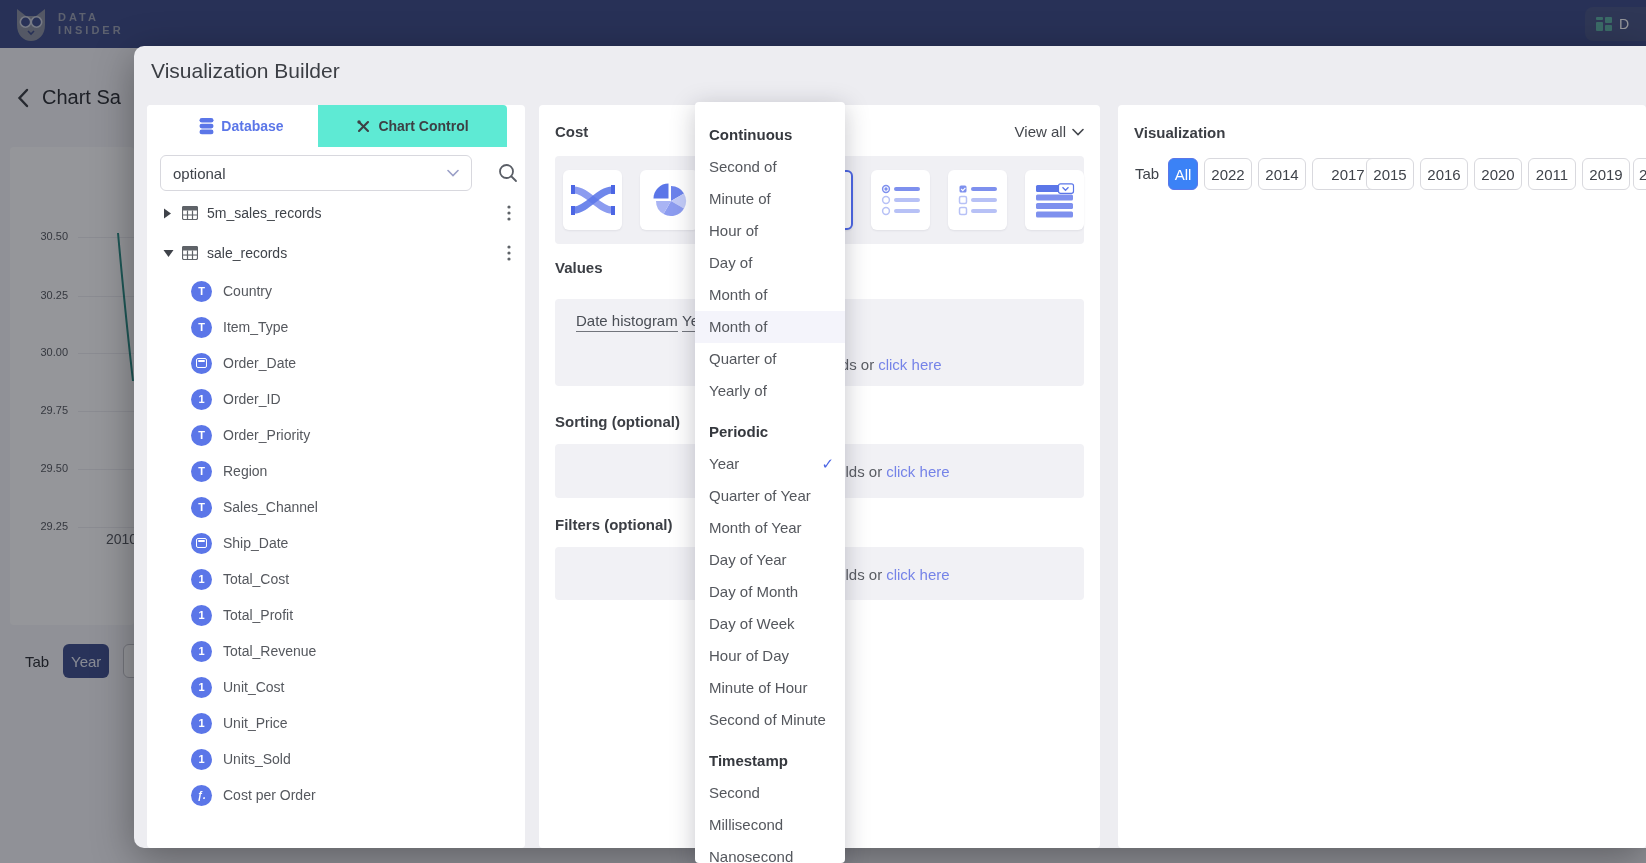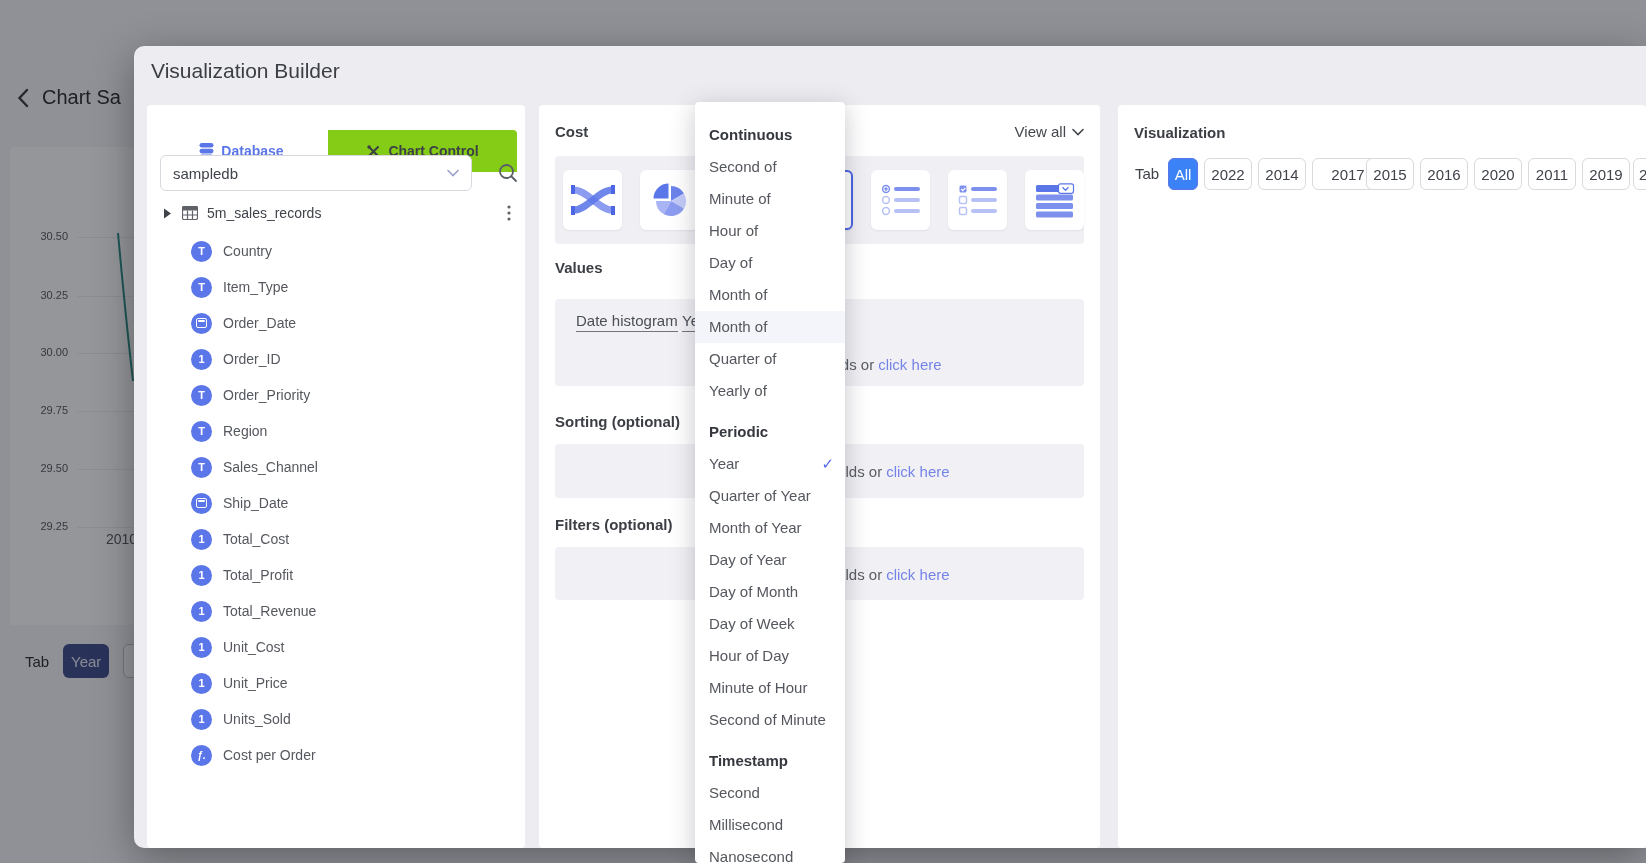--- a/index.html
+++ b/index.html
@@ -34,23 +34,23 @@
          border-radius:10px 0 0 10px;box-shadow:0 10px 40px rgba(0,0,0,.35);z-index:10;overflow:hidden;}
   .modal-title{position:absolute;left:17px;top:13px;font-size:21px;color:#3b3e44;}
 
   .panel{position:absolute;top:59px;height:743px;background:#fff;border-radius:4px;}
   .panel-left{left:13px;width:378px;}
   .panel-mid{left:405px;width:561px;}
   .panel-right{left:984px;width:528px;}
 
   
   .tab{position:absolute;top:0;height:42px;width:189px;display:flex;align-items:center;justify-content:center;
-       gap:7px;font-size:14px;font-weight:bold;cursor:pointer;margin-top:25px;}
+       gap:7px;font-size:14px;font-weight:bold;cursor:pointer;}
   .tab-db{left:0;color:#5b76e8;background:#fff;border-radius:4px 0 0 0;}
-  .tab-cc{left:181px;color:#3d4045;background:#84cc16;border-radius:0 4px 0 0;}
+  .tab-cc{left:171px;color:#3d4045;background:#5eead4;border-radius:0 4px 0 0;}
   .search-select{position:absolute;left:13px;top:50px;width:312px;height:36px;border:1px solid #d8d8de;border-radius:6px;
        background:#fff;display:flex;align-items:center;padding:0 12px;font-size:15px;color:#3f434a;box-sizing:border-box;}
   .search-select svg{margin-left:auto;}
   .mag{position:absolute;left:351px;top:58px;}
   .tree{position:absolute;left:0;top:88px;right:0;}
   .trow{height:40px;display:flex;align-items:center;padding:0 14px 0 16px;}
   .trow .tlabel{margin-left:9px;font-size:14px;color:#3f434a;flex:1;}
   .kebab{margin-left:auto;}
   .frow{height:36px;display:flex;align-items:center;padding-left:44px;}
   .fic{width:21px;height:21px;border-radius:50%;background:#5b76e8;color:#fff;font-size:11px;font-weight:bold;
@@ -89,20 +89,43 @@
   .dd-header{font-weight:bold;color:#35383e;}
   .dd-item{cursor:pointer;}
   .dd-item.hl{background:#f4f4fb;}
   .dd-check{position:absolute;right:11px;top:0;color:#4c66e4;font-size:15px;}
 </style>
 </head>
 <body>
 
 <div class="stage">
 
+  <div class="navbar">
+    <div class="brand">
+      <svg width="36" height="38" viewBox="0 0 36 38">
+        <path d="M4 4 L13 11 H23 L32 4 V20 C32 30 25.5 36 18 36 C10.5 36 4 30 4 20 Z" fill="#8b90a0"></path>
+        <circle cx="12.5" cy="17" r="5.2" fill="#3d4c88" stroke="#c9cdd9" stroke-width="1.6"></circle>
+        <circle cx="23.5" cy="17" r="5.2" fill="#3d4c88" stroke="#c9cdd9" stroke-width="1.6"></circle>
+        <path d="M15 26 L18 29 L21 26" stroke="#3d4c88" stroke-width="1.6" fill="none"></path>
+      </svg>
+      <div class="brand-text">
+        <div>DATA</div>
+        <div>INSIDER</div>
+      </div>
+    </div>
+    <div class="nav-right-btn">
+      <svg width="16" height="14" viewBox="0 0 16 14">
+        <rect x="0" y="0" width="7" height="3" rx="1" fill="#5fb3a5"></rect>
+        <rect x="0" y="5" width="7" height="9" rx="1" fill="#5fb3a5"></rect>
+        <rect x="9" y="0" width="7" height="6" rx="1" fill="#5fb3a5"></rect>
+        <rect x="9" y="8" width="7" height="6" rx="1" fill="#5fb3a5"></rect>
+      </svg>
+      <span>D</span>
+    </div>
+  </div>
 
   <div class="back-row">
     <svg width="13" height="20" viewBox="0 0 13 20">
       <path d="M11 2 L3.5 10 L11 18" stroke="#3a3d42" stroke-width="2.4" fill="none" stroke-linecap="round"></path>
     </svg>
     <div class="bg-title">Chart Sa</div>
   </div>
 
   <div class="chart-card">
     <div id="chart-plot">
@@ -150,21 +173,21 @@
           <g stroke="#3d4045" stroke-width="2.1" stroke-linecap="round">
             <path d="M3 12 L12 3"></path>
               <path d="M3 3 L12 12"></path>
           </g>
           <circle cx="3" cy="3" r="1.7" fill="#3d4045"></circle>
         </svg>
         <span>Chart Control</span>
       </div>
 
       <div class="search-select">
-        <span>sampledb</span>
+        <span>optional</span>
         <svg width="12" height="8" viewBox="0 0 12 8">
           <path d="M1 1.5 L6 6.5 L11 1.5" stroke="#9ba0c8" stroke-width="1.6" fill="none" stroke-linecap="round"></path>
         </svg>
       </div>
       <svg class="mag" width="20" height="20" viewBox="0 0 20 20">
         <circle cx="8.5" cy="8.5" r="6.5" fill="none" stroke="#5a5e66" stroke-width="1.8"></circle>
         <line x1="13.5" y1="13.5" x2="18" y2="18" stroke="#5a5e66" stroke-width="1.8" stroke-linecap="round"></line>
       </svg>
 
       <div class="tree">
@@ -173,20 +196,38 @@
             <path d="M1 0.5 L8 5.5 L1 10.5 Z" fill="#3f434a"></path>
           </svg>
           <svg style="margin-left:10px" width="16" height="14" viewBox="0 0 16 14">
             <rect x="0.5" y="0.5" width="15" height="13" rx="1.5" fill="none" stroke="#5f6368" stroke-width="1.2"></rect>
             <rect x="0.5" y="0.5" width="15" height="4" fill="#5f6368"></rect>
             <line x1="5.5" y1="4.5" x2="5.5" y2="13.5" stroke="#5f6368" stroke-width="1.2"></line>
             <line x1="10.5" y1="4.5" x2="10.5" y2="13.5" stroke="#5f6368" stroke-width="1.2"></line>
             <line x1="0.5" y1="9" x2="15.5" y2="9" stroke="#5f6368" stroke-width="1.2"></line>
           </svg>
           <span class="tlabel">5m_sales_records</span>
+          <svg class="kebab" width="4" height="16" viewBox="0 0 4 16">
+            <circle cx="2" cy="2" r="1.6" fill="#5f6368"></circle>
+              <circle cx="2" cy="8" r="1.6" fill="#5f6368"></circle>
+              <circle cx="2" cy="14" r="1.6" fill="#5f6368"></circle>
+          </svg>
+        </div>
+        <div class="trow">
+          <svg width="11" height="9" viewBox="0 0 11 9">
+            <path d="M0.5 1 L10.5 1 L5.5 8 Z" fill="#3f434a"></path>
+          </svg>
+          <svg style="margin-left:8px" width="16" height="14" viewBox="0 0 16 14">
+            <rect x="0.5" y="0.5" width="15" height="13" rx="1.5" fill="none" stroke="#5f6368" stroke-width="1.2"></rect>
+            <rect x="0.5" y="0.5" width="15" height="4" fill="#5f6368"></rect>
+            <line x1="5.5" y1="4.5" x2="5.5" y2="13.5" stroke="#5f6368" stroke-width="1.2"></line>
+            <line x1="10.5" y1="4.5" x2="10.5" y2="13.5" stroke="#5f6368" stroke-width="1.2"></line>
+            <line x1="0.5" y1="9" x2="15.5" y2="9" stroke="#5f6368" stroke-width="1.2"></line>
+          </svg>
+          <span class="tlabel">sale_records</span>
           <svg class="kebab" width="4" height="16" viewBox="0 0 4 16">
             <circle cx="2" cy="2" r="1.6" fill="#5f6368"></circle>
               <circle cx="2" cy="8" r="1.6" fill="#5f6368"></circle>
               <circle cx="2" cy="14" r="1.6" fill="#5f6368"></circle>
           </svg>
         </div>
         <div id="field-list">
             <div class="frow">
     <span class="fic">T</span>
     <span class="flabel">Country</span>

